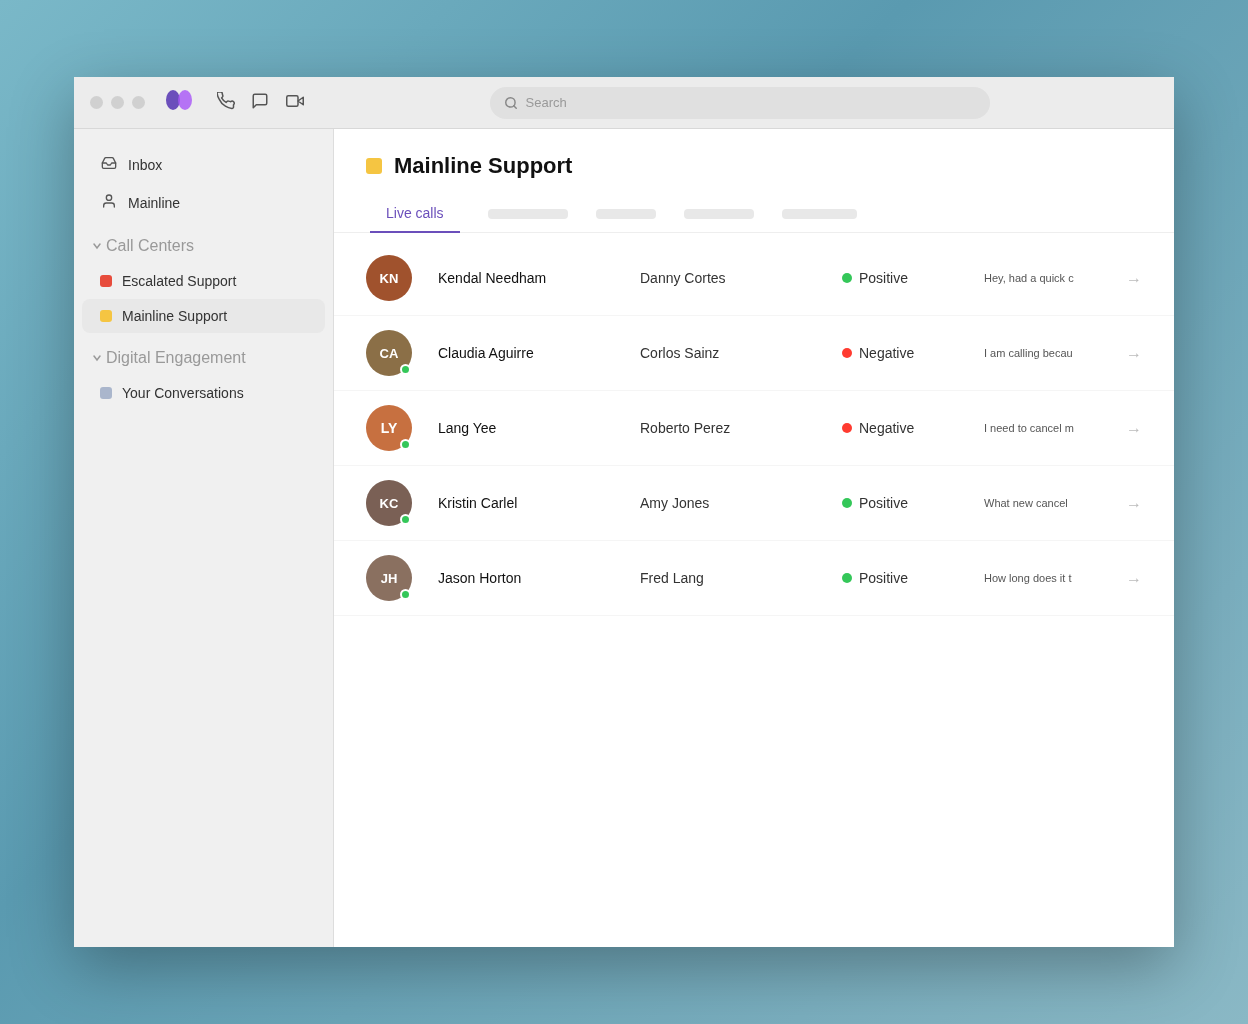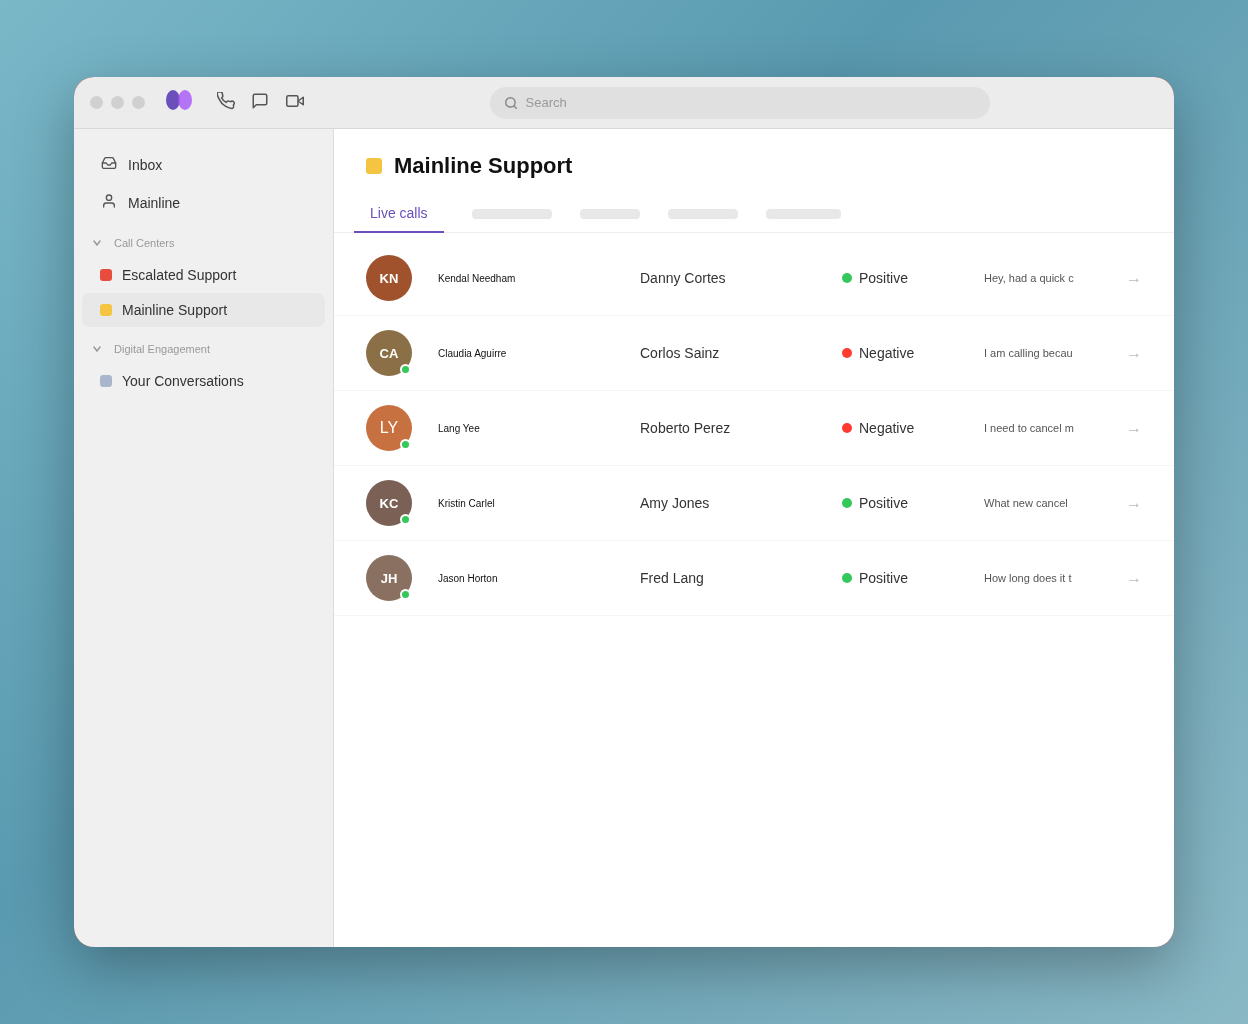--- a/index.html
+++ b/index.html
@@ -11,21 +11,21 @@
       display: flex;
       align-items: center;
       justify-content: center;
       font-family: -apple-system, BlinkMacSystemFont, 'Segoe UI', Helvetica, Arial, sans-serif;
     }
 
     .window {
       width: 1100px;
       height: 870px;
       background: #b91c1c;
-      border-radius: 20px;
+      border-radius: 0;
       overflow: hidden;
       box-shadow: 0 20px 60px rgba(0,0,0,0.3);
       display: flex;
       flex-direction: column;
     }
 
     
     .titlebar {
       background: #ececec;
       height: 52px;
@@ -115,23 +115,23 @@
     .sidebar-item .icon {
       font-size: 15px;
       color: #555;
       width: 18px;
       text-align: center;
     }
 
     .sidebar-section-header {
       display: flex;
       align-items: center;
-      gap: 12px;
+      gap: 4px;
       padding: 8px 18px;
-      font-size: 11px;
+      font-size: 16px;
       color: #999;
       margin-top: 8px;
       cursor: pointer;
     }
 
     .color-dot {
       width: 12px;
       height: 12px;
       border-radius: 3px;
       flex-shrink: 0;
@@ -162,21 +162,21 @@
     .title-dot {
       width: 16px;
       height: 16px;
       background: #f5c542;
       border-radius: 3px;
     }
 
     
     .tabs {
       display: flex;
-      padding: 0 20px;
+      padding: 0 36px;
       margin-top: 16px;
       border-bottom: 1px solid #eee;
     }
 
     .tab {
       padding: 10px 16px;
       font-size: 14px;
       cursor: pointer;
       color: #999;
       border-bottom: 2px solid transparent;
@@ -241,21 +241,21 @@
       right: 1px;
       width: 11px;
       height: 11px;
       border-radius: 50%;
       background: #34c759;
       border: 2px solid #fff;
     }
 
     .caller-name {
       width: 190px;
-      font-size: 10px;
+      font-size: 14px;
       font-weight: 500;
       color: #111;
       flex-shrink: 0;
     }
 
     .agent-name {
       width: 190px;
       font-size: 14px;
       color: #333;
       flex-shrink: 0;
@@ -455,21 +455,21 @@
       <div class="sentiment-wrap">
         <div class="sentiment-dot negative"></div>
         <span class="sentiment-label">Negative</span>
       </div>
       <div class="snippet">I am calling becau</div>
       <div class="row-arrow">→</div>
     </div>
           <div class="call-row">
       <div class="avatar-wrap">
         <div class="avatar av-lori">
-          <span style="font-size:16px;font-weight:400;">LY</span>
+          <span style="font-size:14px;font-weight:700;">LY</span>
         </div>
         <div class="avatar-status"></div>
       </div>
       <div class="caller-name">Lang Yee</div>
       <div class="agent-name">Roberto Perez</div>
       <div class="sentiment-wrap">
         <div class="sentiment-dot negative"></div>
         <span class="sentiment-label">Negative</span>
       </div>
       <div class="snippet">I need to cancel m</div>

